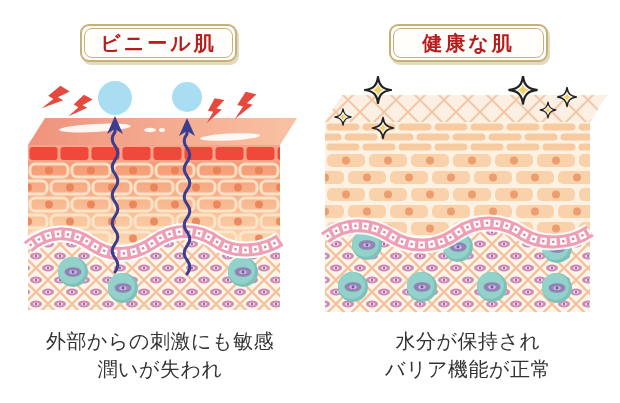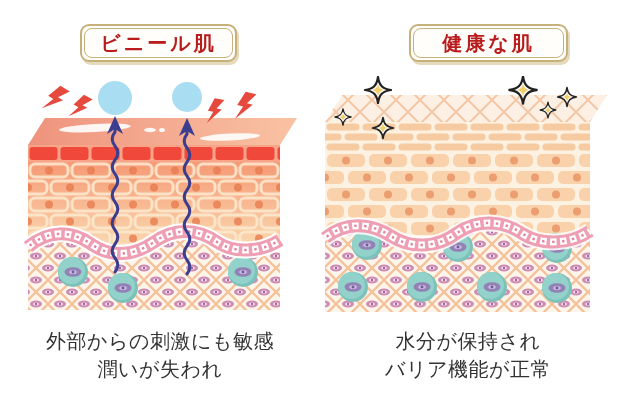--- a/index.html
+++ b/index.html
@@ -10,21 +10,21 @@
   html,body{margin:0;padding:0;}
   body{font-family:"Liberation Sans",sans-serif;background:#fff;}
   .canvas{position:relative;width:620px;height:403px;background:#ffffff;overflow:hidden;}
   .label-box{
     position:absolute;top:24px;height:38px;box-sizing:border-box;
     border:2px solid var(--label_border);border-radius:9px;padding:2px;
     background:#fffefb;box-shadow:2px 3px 0 rgba(203,181,122,.5);
     display:flex;align-items:stretch;
   }
   .label-box.lb-left{left:80px;width:157px;}
-  .label-box.lb-right{left:389px;width:159px;margin-left:20px;}
+  .label-box.lb-right{left:389px;width:159px;}
   .label-inner{
     flex:1;border:1.5px solid var(--label_border);border-radius:8px;
     display:flex;align-items:center;justify-content:center;
     font-size:20px;color:#b91c1c;letter-spacing:3px;font-weight:700;
   }
   .illustration{position:absolute;left:0;top:76px;}
   .caption{
     position:absolute;top:327px;width:310px;text-align:center;
     font-size:20px;line-height:28px;color:var(--caption_text);letter-spacing:0.5px;
   }

